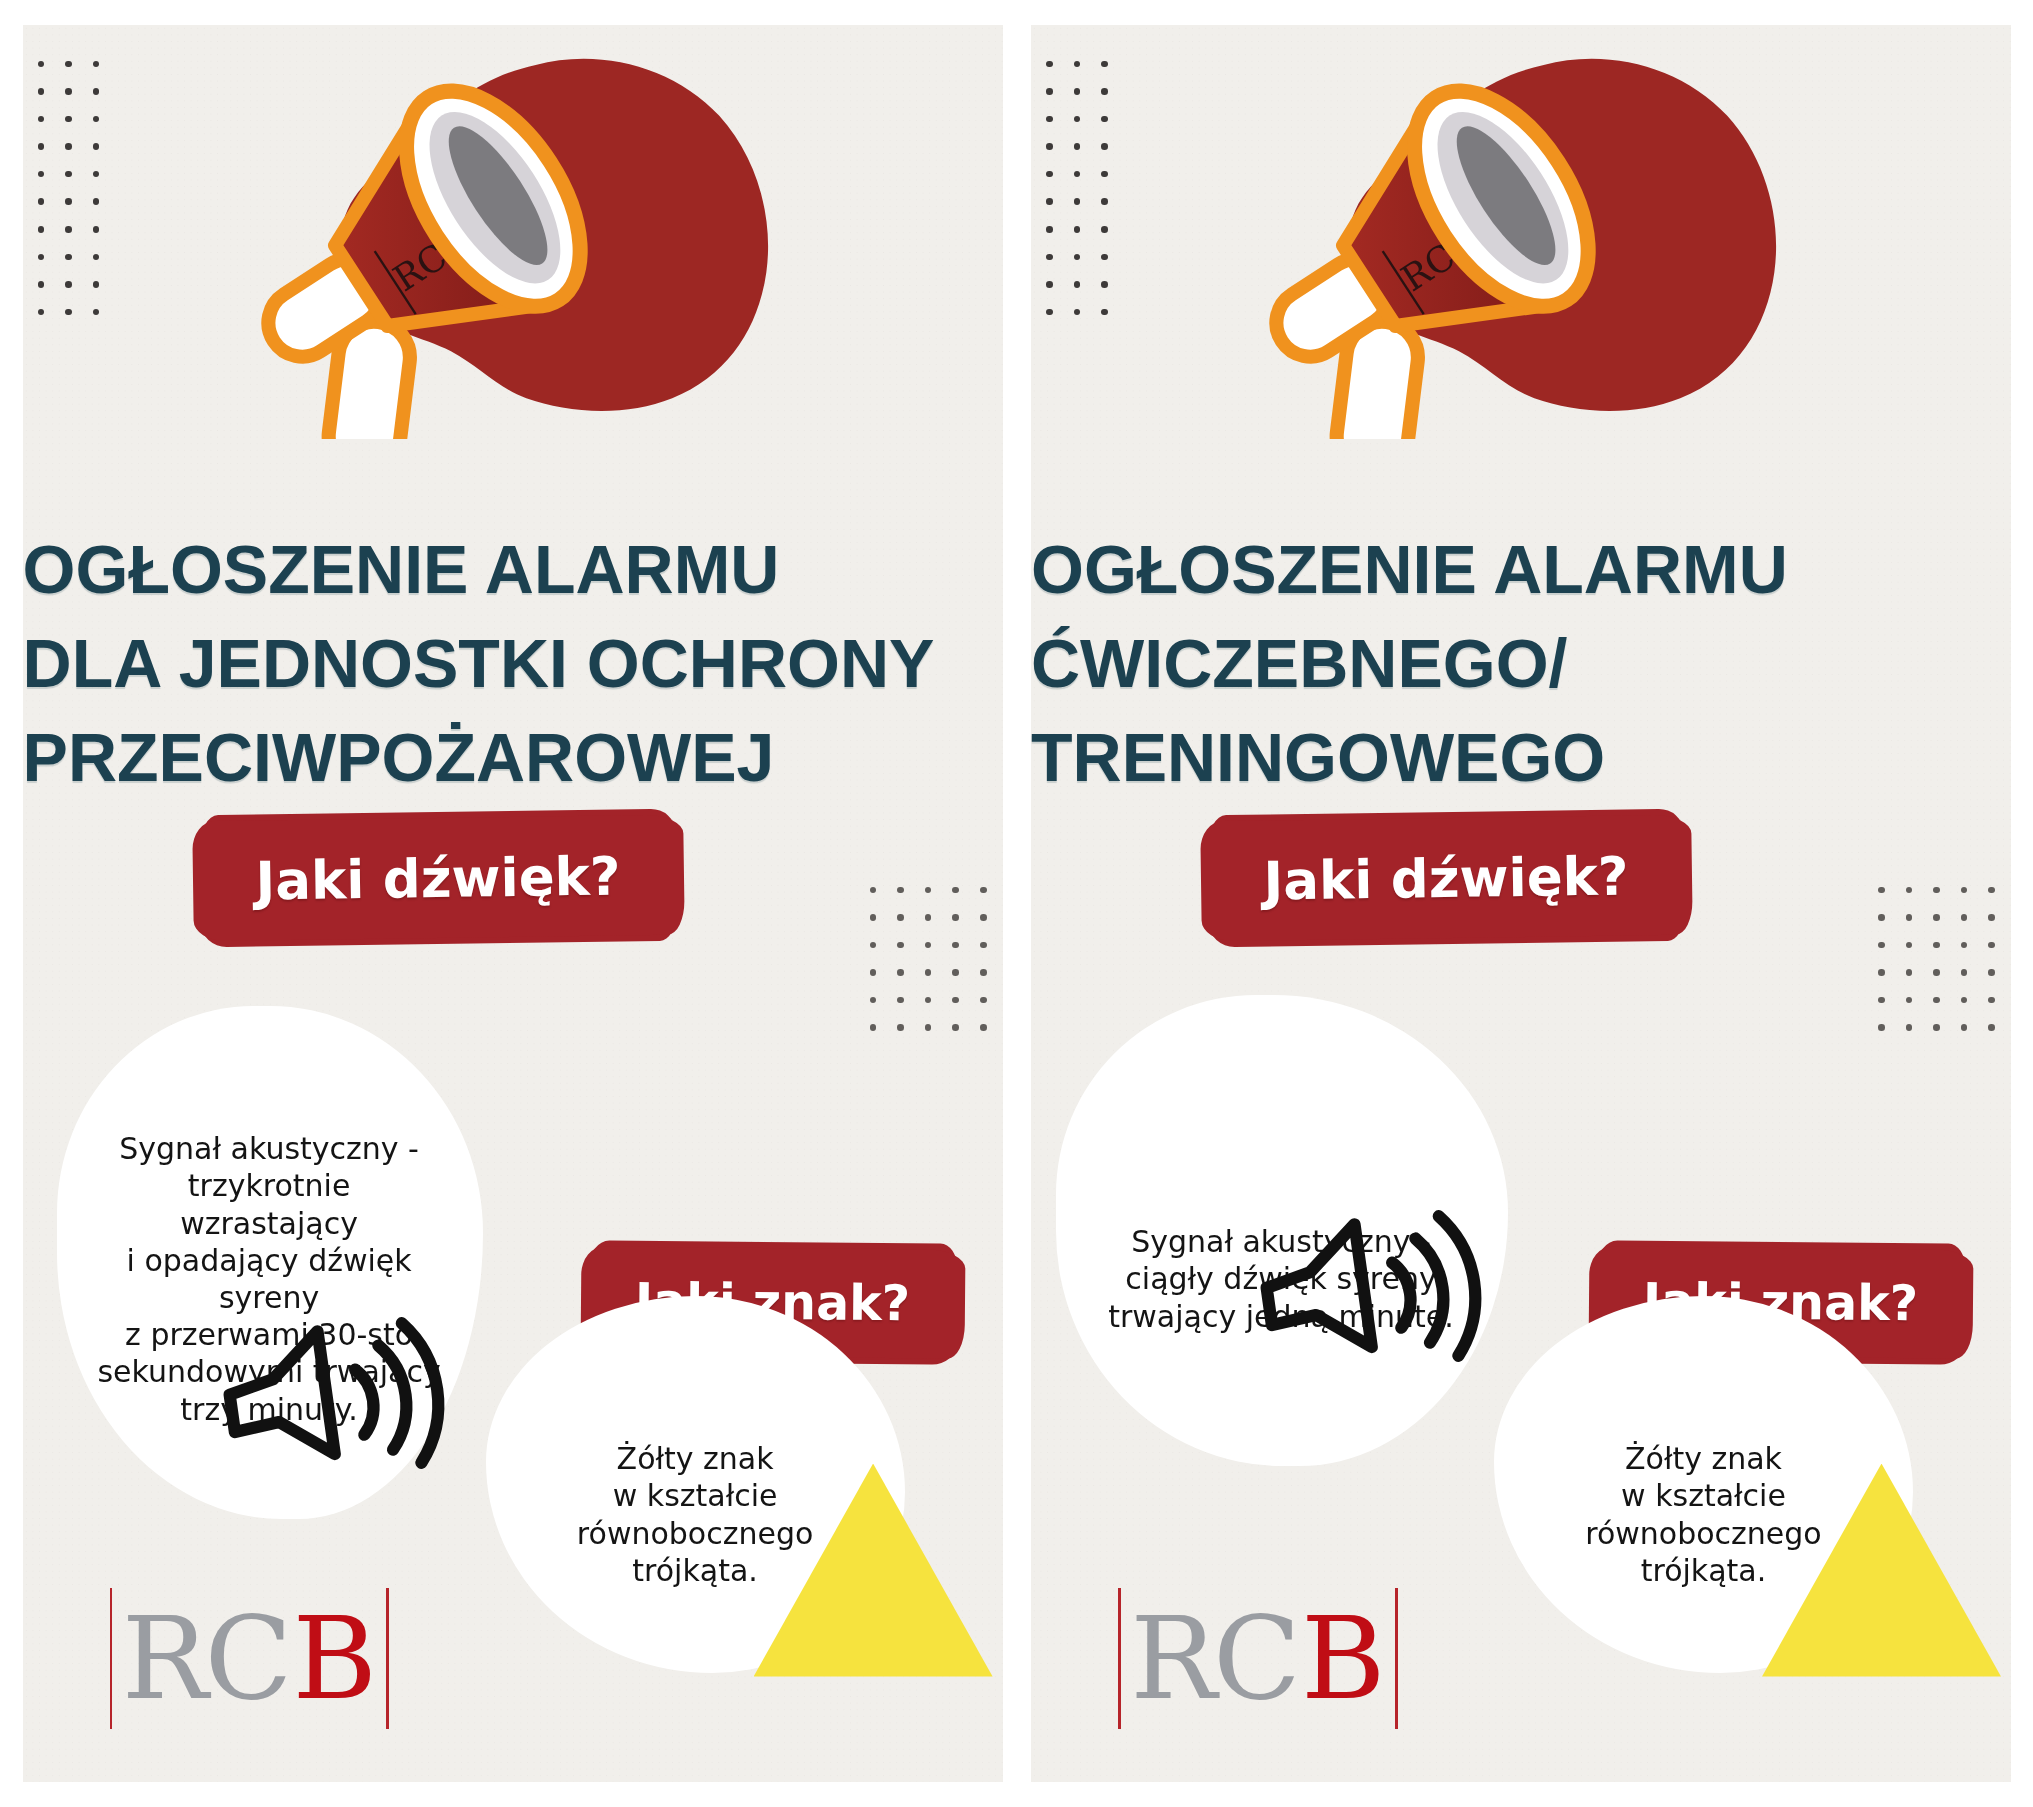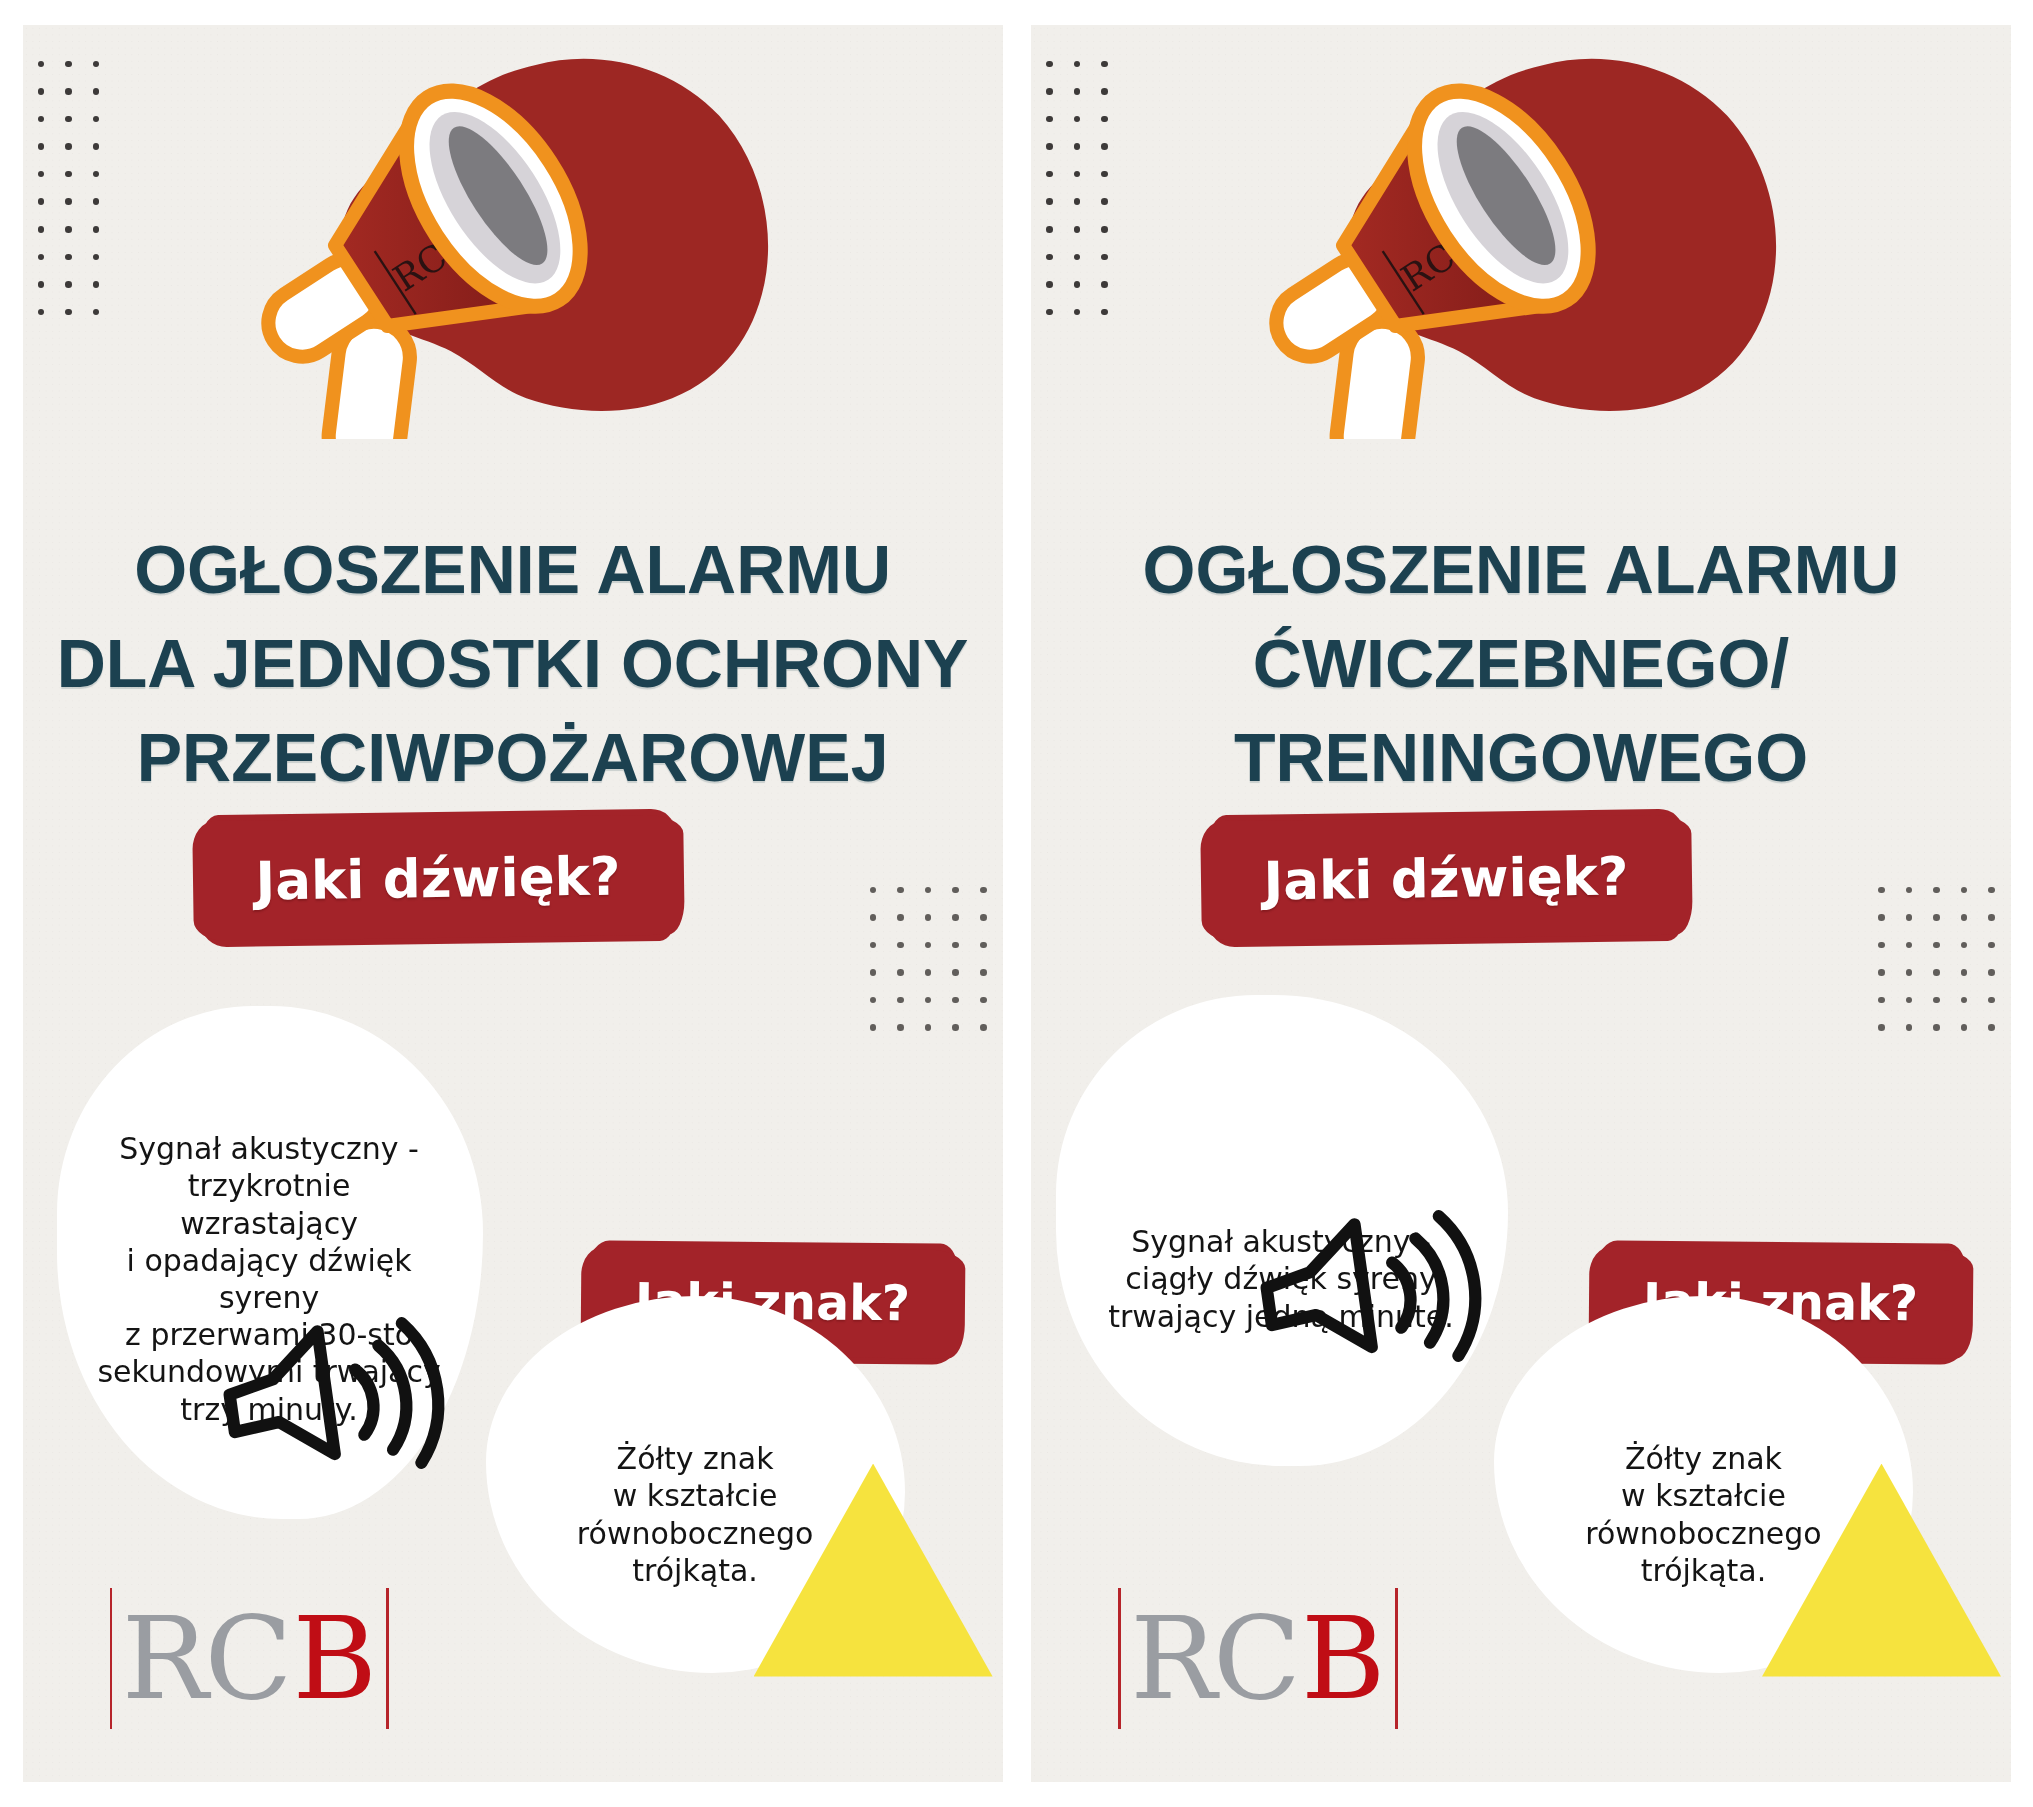--- a/index.html
+++ b/index.html
@@ -25,21 +25,20 @@
   .dots--corner span{background:#3d3a39;}
   .dots--mid{left:847px;top:862px;grid-template-columns:repeat(5,6.6px);}
   .dots--mid span{background:#615e5b;}
 
   
   .megaphone{position:absolute;left:235px;top:4.7px;width:546px;height:410px;}
 
   
   .title{
     position:absolute;left:0;right:0;top:452px;
-    text-align:center;
     font-family:"Liberation Sans",sans-serif;
     font-weight:700;font-size:68px;line-height:94px;
     color:#1c4150;letter-spacing:0px;
     text-shadow:0 1.9px 0.9px rgba(28,65,80,.18);
     white-space:pre-line;
   }
 
   
   .badge{
     position:absolute;display:flex;align-items:center;justify-content:center;

